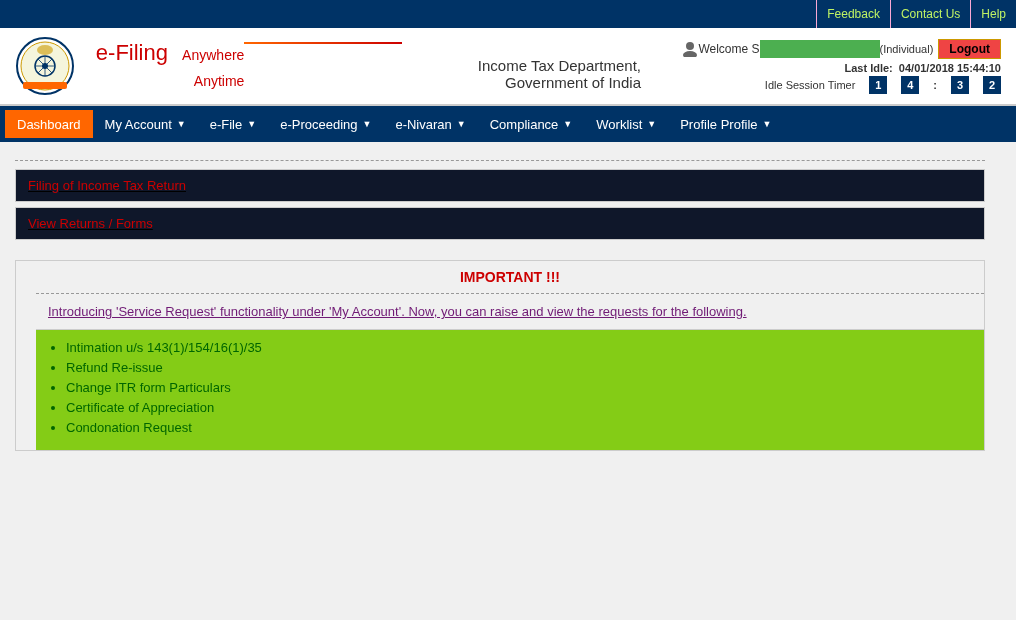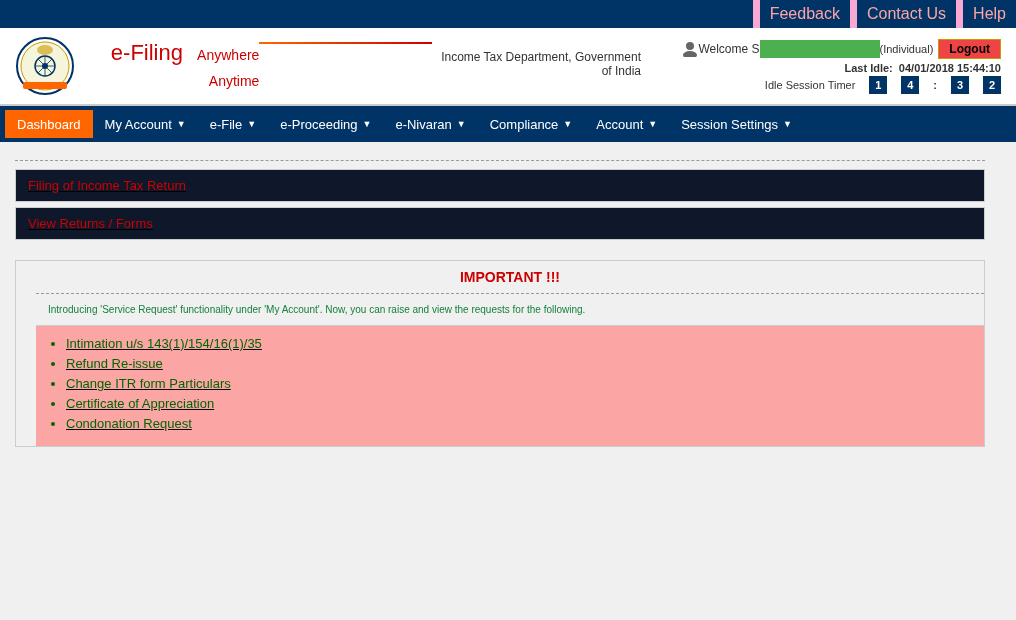--- a/index.html
+++ b/index.html
@@ -12,25 +12,25 @@
       justify-content: flex-end;
       align-items: center;
       padding: 0;
       height: 28px;
     }
     .top-bar-links {
       display: flex;
       align-items: center;
     }
     .top-bar-link {
-      color: #fca5a5;
+      color: #bef264;
       text-decoration: none;
       padding: 5px 10px;
-      font-size: 16px;
-      border-left: 7px solid #f9a8d4;
+      font-size: 12px;
+      border-left: 1px solid #f9a8d4;
       height: 28px;
       display: flex;
       align-items: center;
       cursor: pointer;
     }
 
     
     .header {
       background: #fff;
       display: flex;
@@ -57,23 +57,23 @@
     .logo-title {
       font-size: 22px;
       color: #003399;
       font-weight: bold;
     }
     .logo-title span {
       color: #cc0000;
       font-weight: normal;
     }
     .logo-subtitle {
-      font-size: 12px;
-      color: #333;
-      margin-top: 10px;
+      font-size: 15px;
+      color: #333;
+      margin-top: 17px;
     }
     .logo-underline {
       height: 2px;
       background: linear-gradient(to right, #ff6600, #cc0000);
       margin-top: 2px;
       width: 200px;
     }
 
     .user-info-section {
       display: flex;
@@ -203,29 +203,29 @@
     .important-title {
       text-align: center;
       padding: 8px;
       font-weight: bold;
       color: #cc0000;
       font-size: 14px;
       border-bottom: 1px dashed #999;
     }
     .important-body {
       padding: 10px 12px;
-      color: #15803d;
-      font-size: 10px;
+      color: #701a75;
+      font-size: 13px;
       border-bottom: 1px solid #ccc;
+      text-decoration: underline;
     }
 
     .important-list {
       padding: 10px 12px 10px 30px;
-      background: #fca5a5;
-      text-decoration: underline;
+      background: #84cc16;
     }
     .important-list li {
       color: #006600;
       font-size: 13px;
       margin-bottom: 5px;
       list-style-type: disc;
     }
   </style>
 </head>
 <body>
@@ -312,25 +312,25 @@
   </a>
   <a class="nav-item">
     <span>e-Nivaran</span>
     <span class="nav-arrow">▼</span>
   </a>
   <a class="nav-item">
     <span>Compliance</span>
     <span class="nav-arrow">▼</span>
   </a>
   <a class="nav-item">
-    <span>Account</span>
-    <span class="nav-arrow">▼</span>
-  </a>
-  <a class="nav-item">
-    <span>Session Settings</span>
+    <span>Worklist</span>
+    <span class="nav-arrow">▼</span>
+  </a>
+  <a class="nav-item">
+    <span>Profile Profile</span>
     <span class="nav-arrow">▼</span>
   </a>
 </nav>
 
 <div class="main-content">
   <hr class="dashed-divider">
 
   <div class="section-header">
     <a>Filing of Income Tax Return</a>
   </div>

